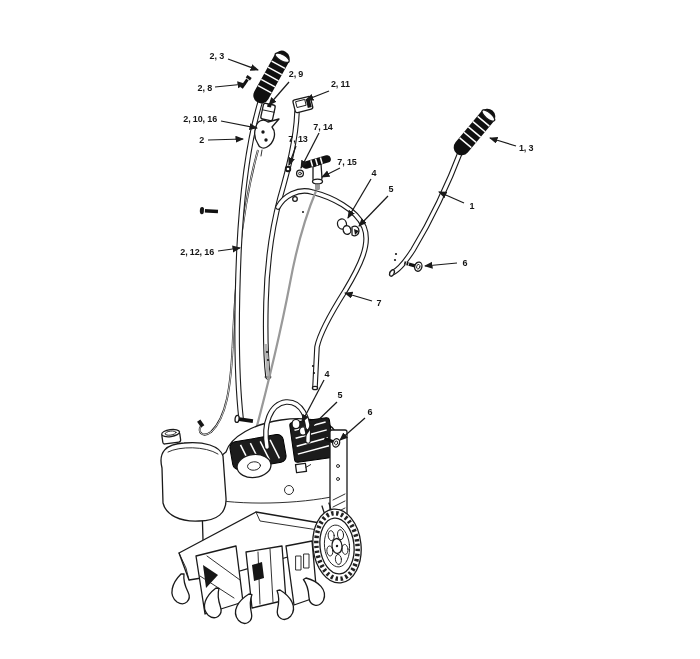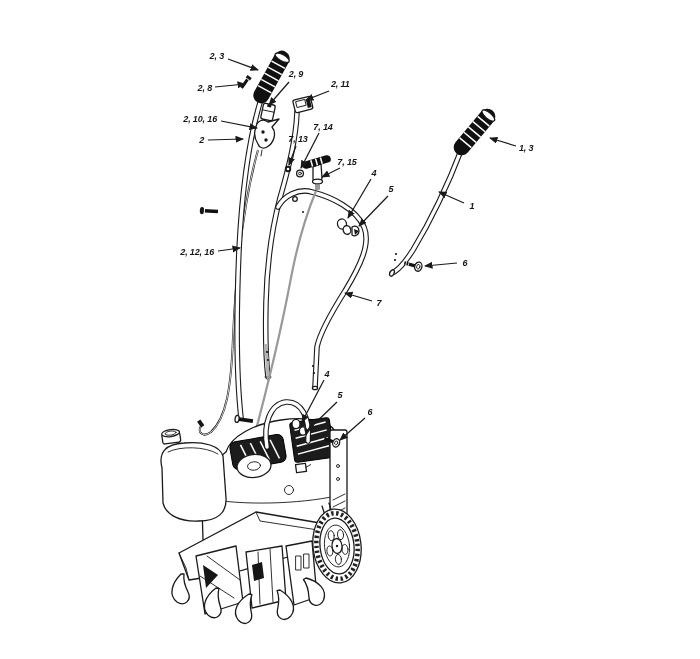--- a/index.html
+++ b/index.html
@@ -1,16 +1,16 @@
 <!DOCTYPE html>
 <html><head>
 <meta charset="utf-8">
 <style>
   html,body{margin:0;padding:0;background:#fff;}
-  #canvas{position:relative;width:668px;height:659px;background:#fde047;overflow:hidden;font-style:italic;}
+  #canvas{position:relative;width:668px;height:659px;background:#fde047;overflow:hidden;}
   svg{position:absolute;left:0;top:0;}
   .ln{fill:none;stroke:#1a1a1a;stroke-width:1.3;stroke-linecap:round;stroke-linejoin:round;}
   .thin{stroke-width:0.9;}
   .wfill{fill:#ffffff;stroke:#1a1a1a;stroke-width:1.3;stroke-linejoin:round;}
   .dark{fill:#161616;stroke:none;}
   .tO{fill:none;stroke:#1a1a1a;stroke-width:5.6;stroke-linecap:round;}
   .tI{fill:none;stroke:#ffffff;stroke-width:3.4;stroke-linecap:round;}
   .grip{fill:none;stroke:#101010;stroke-width:16;stroke-linecap:round;}
   .ridge{stroke:#ffffff;stroke-width:1.5;}
   .rope{fill:none;stroke:#999999;stroke-width:2.2;}

